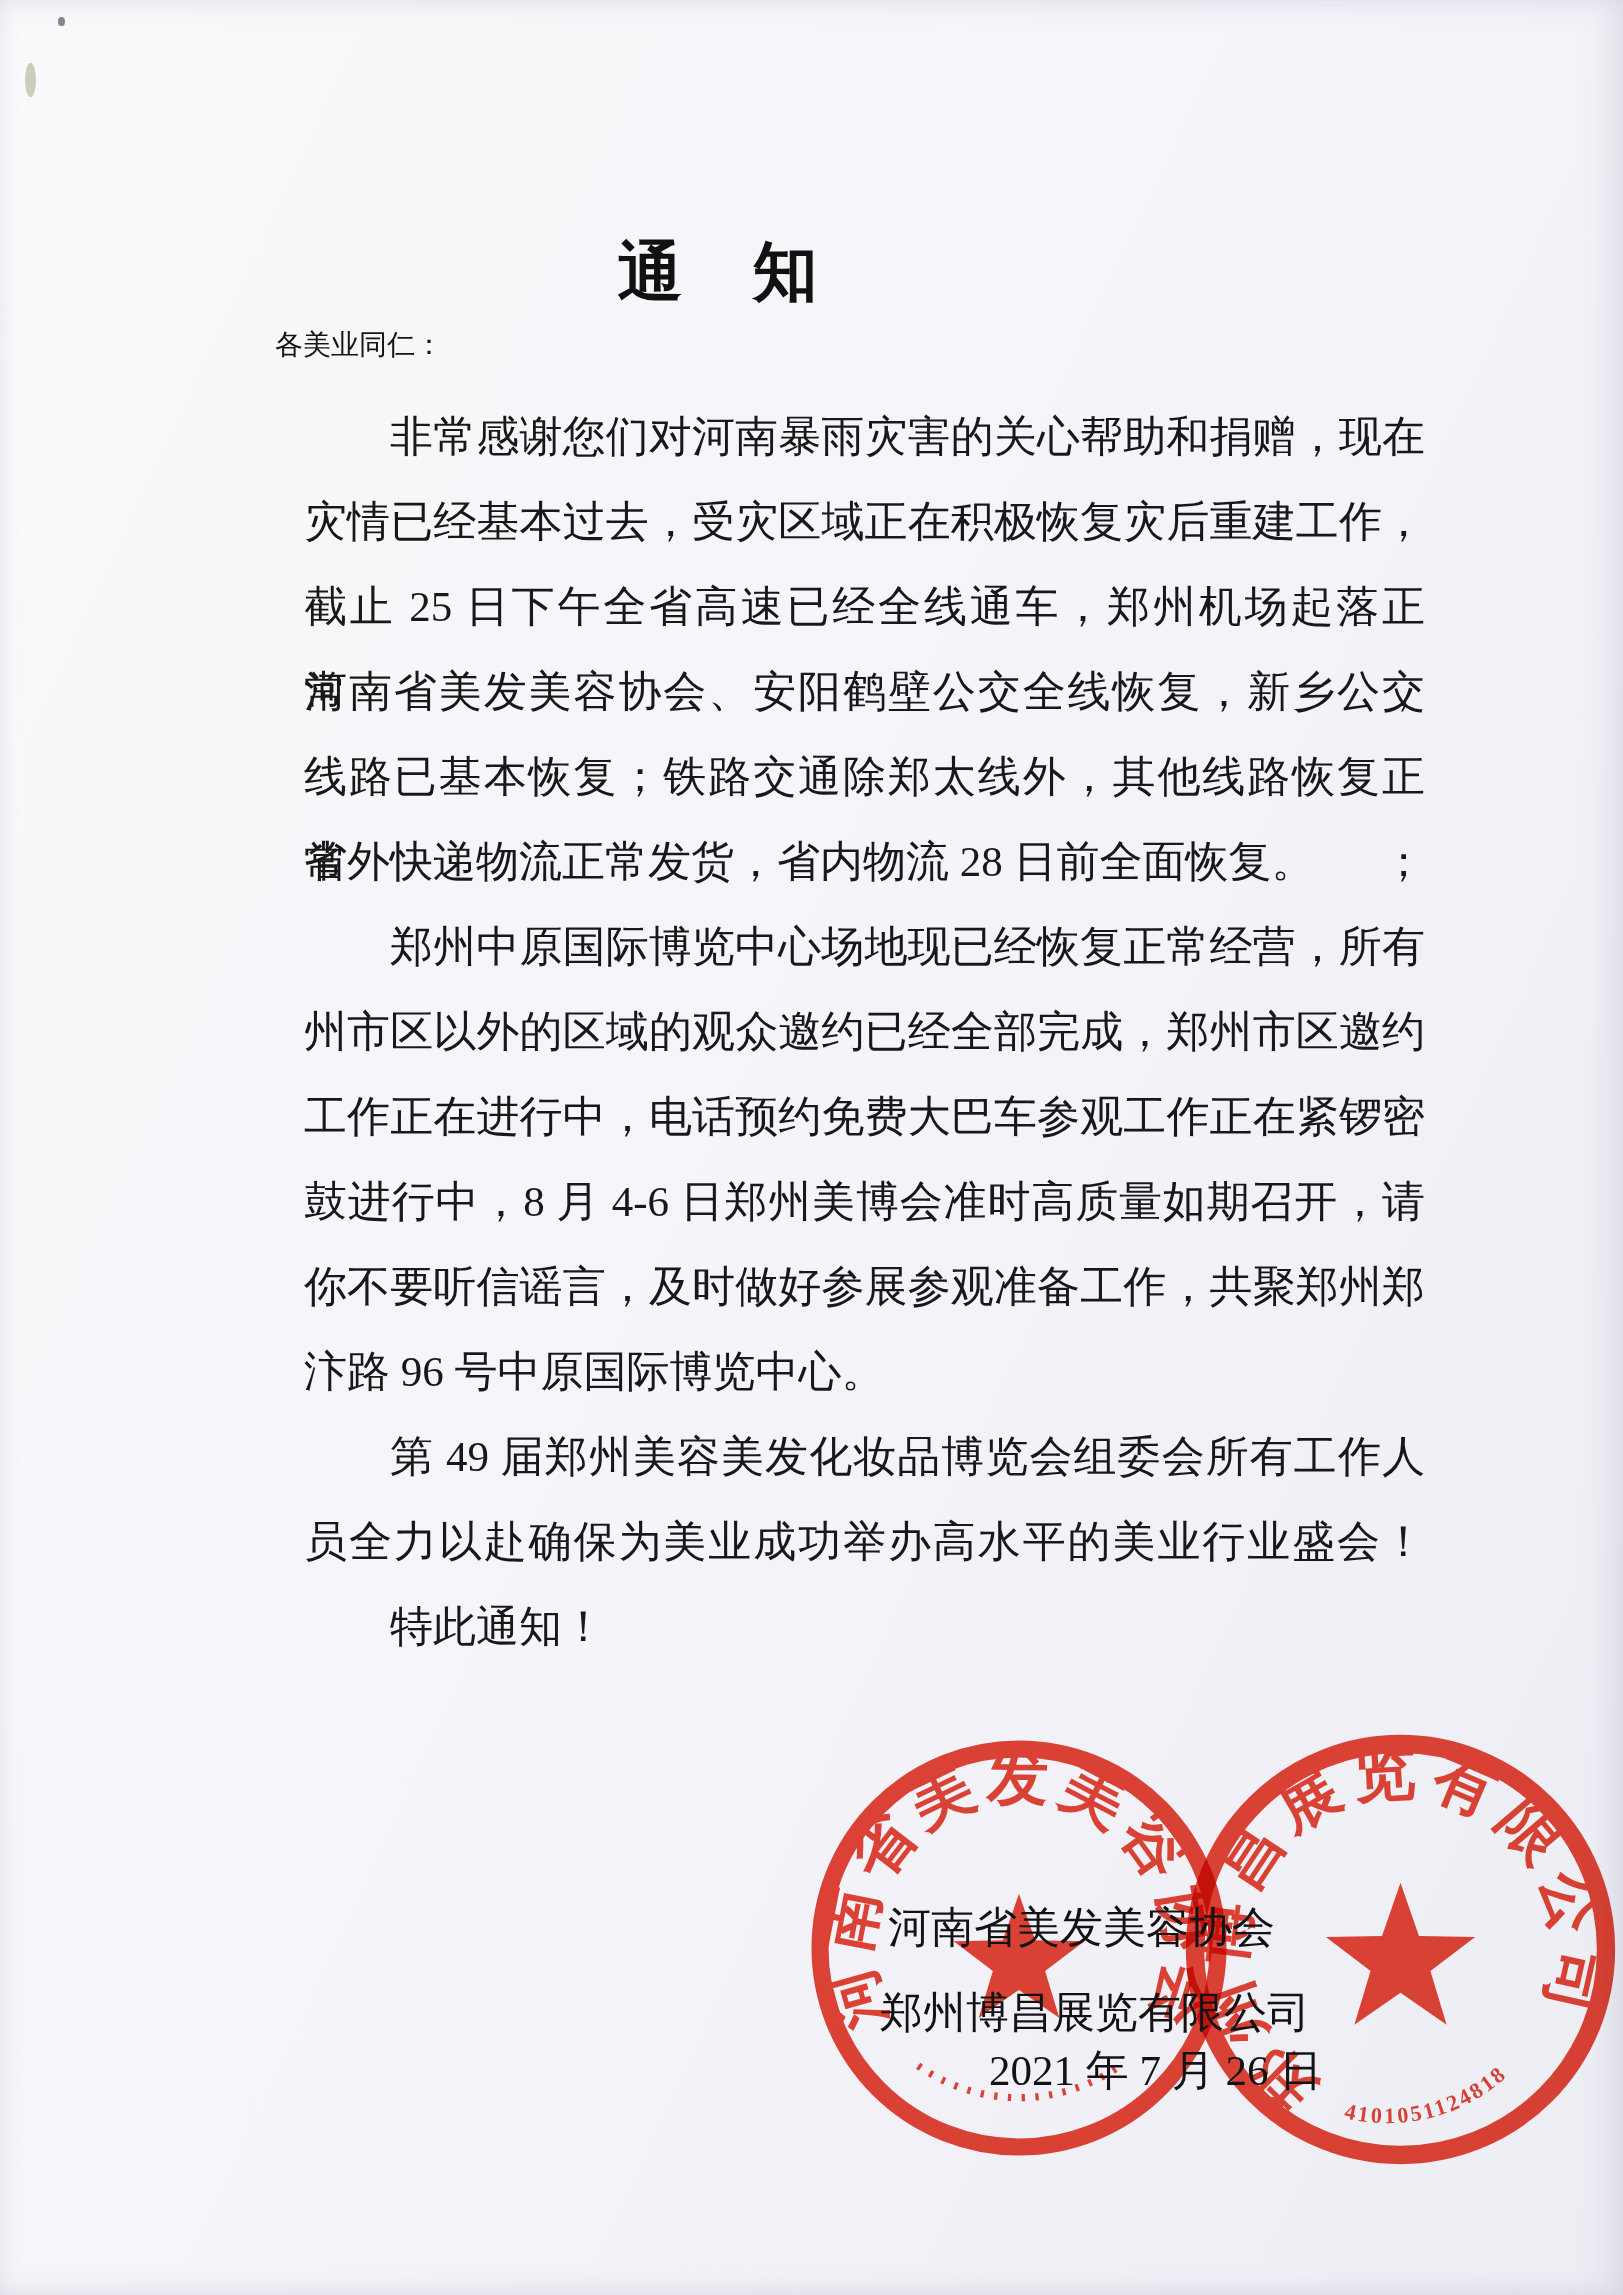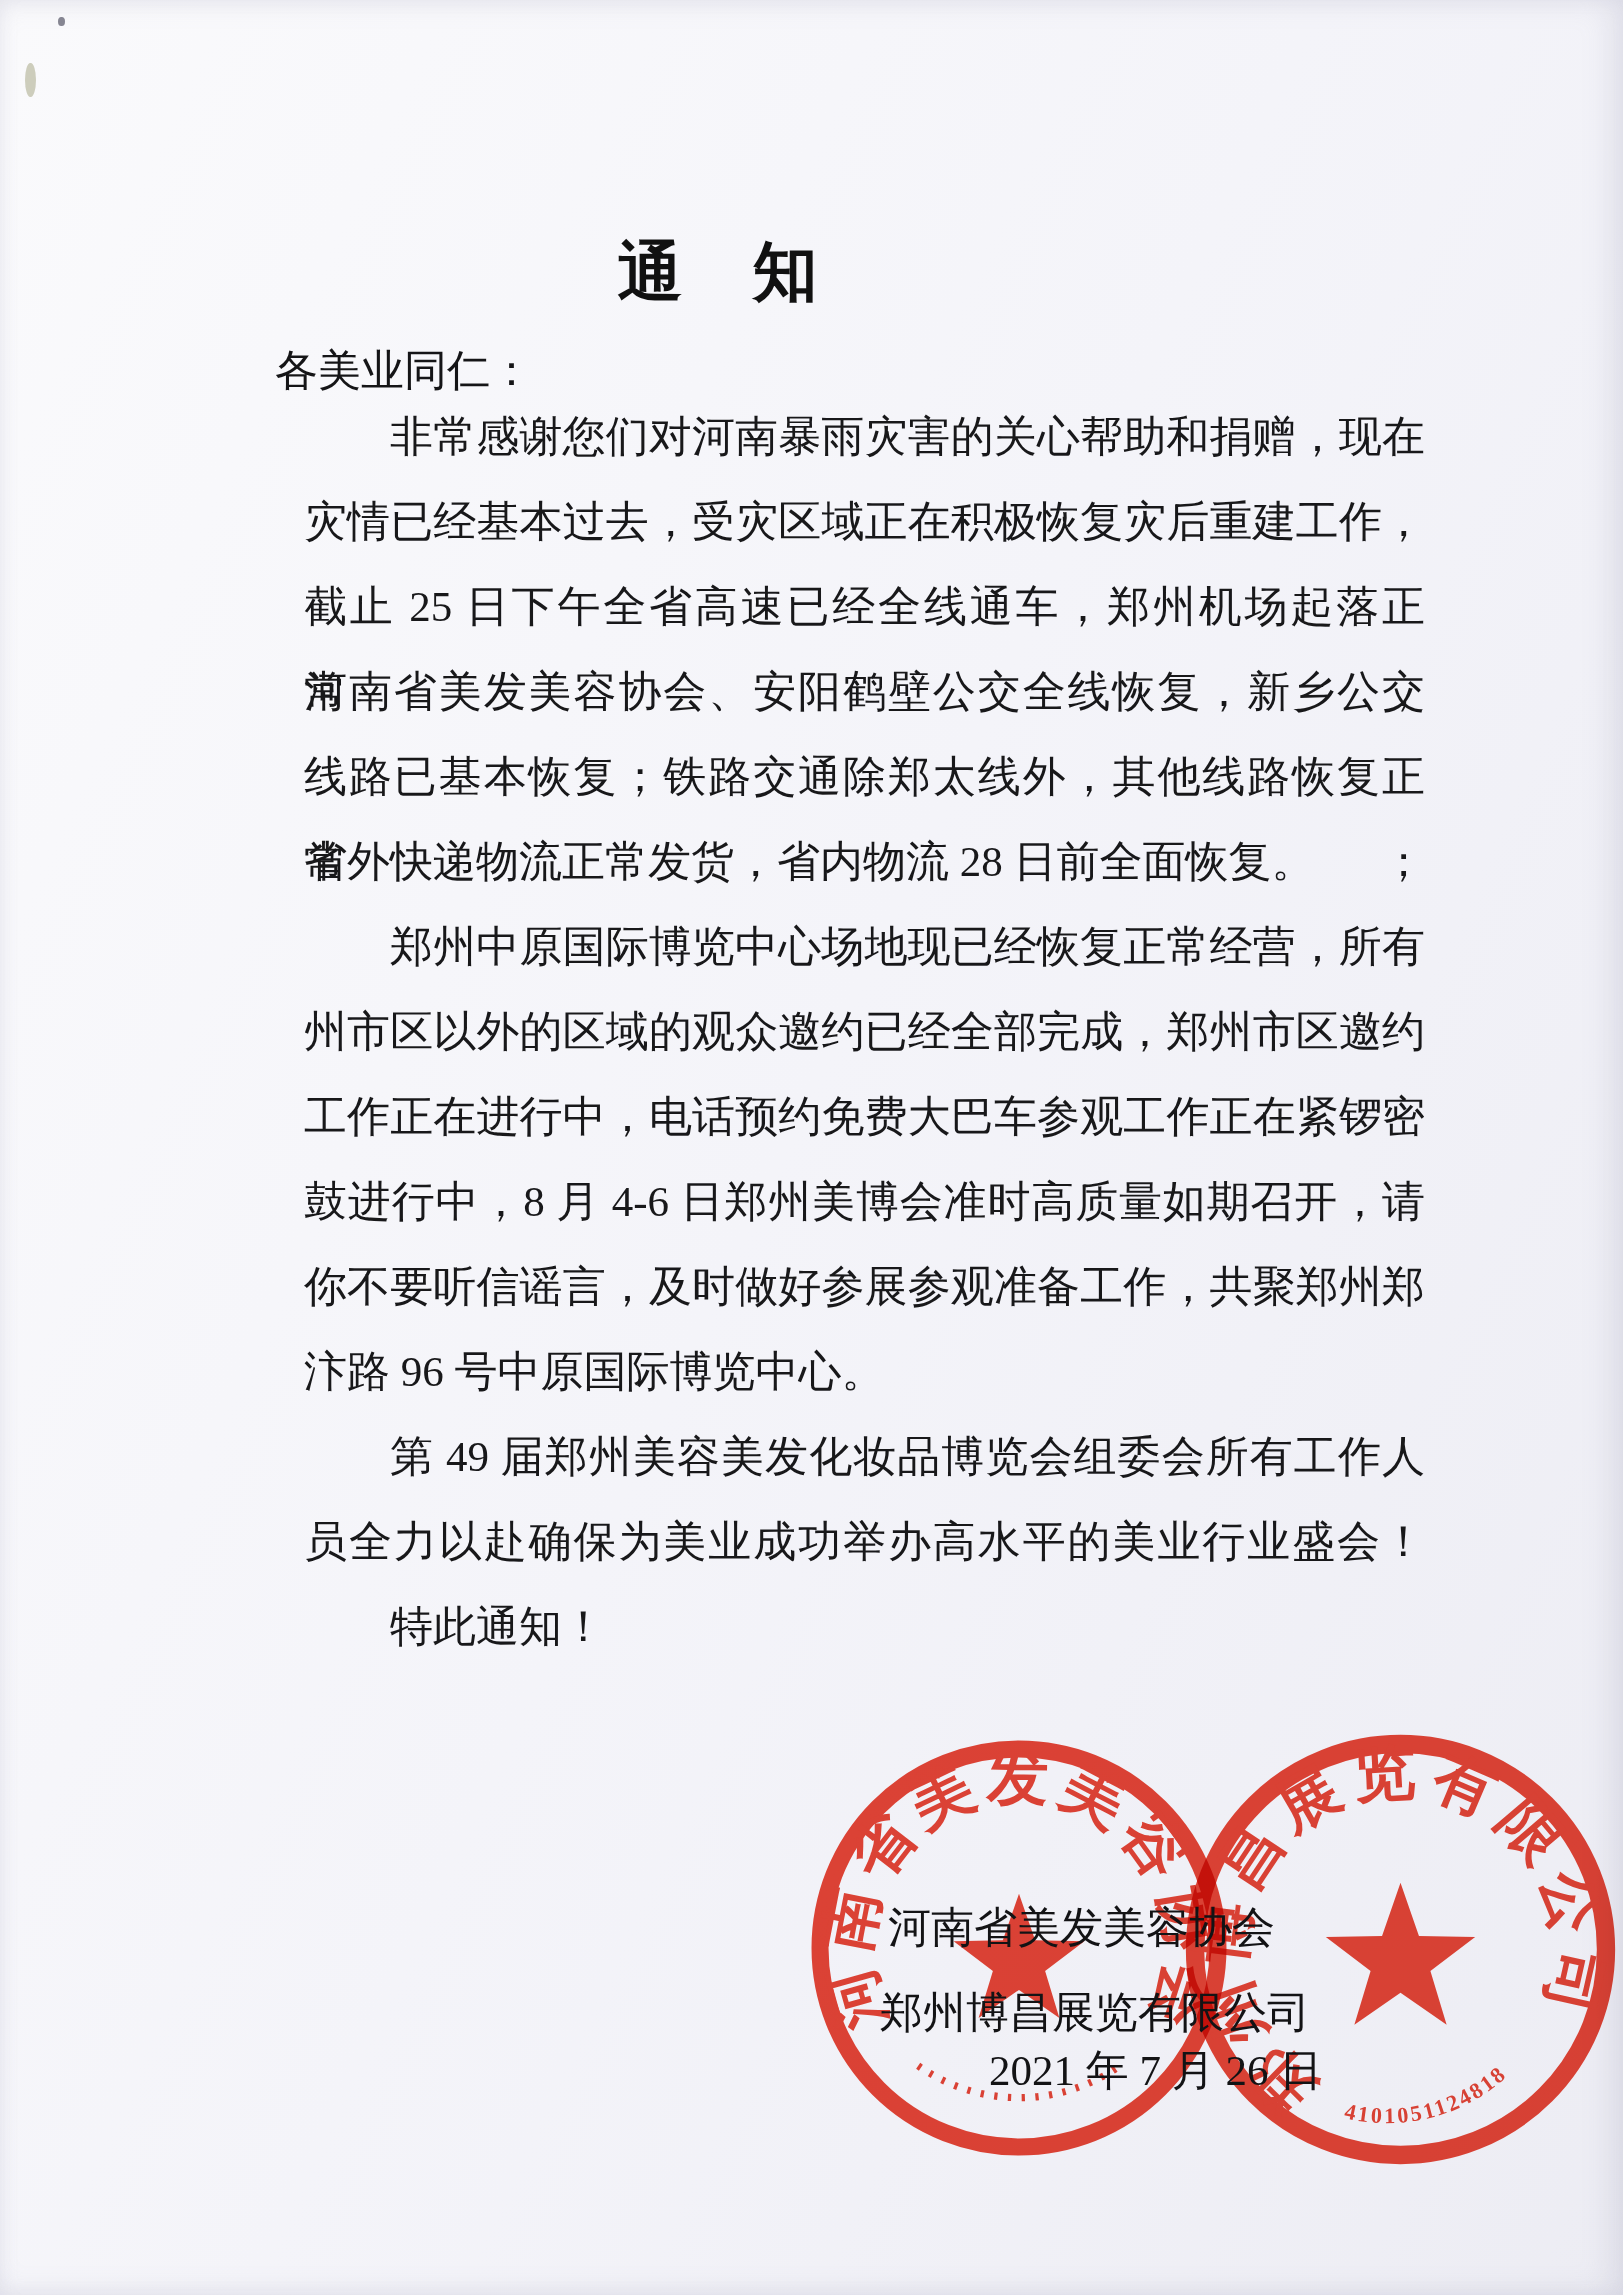--- a/index.html
+++ b/index.html
@@ -13,22 +13,22 @@
     font-family:"Liberation Serif","DejaVu Serif",serif;
     color:#1c1c1e;
   }
   .speck{position:absolute;border-radius:50%;}
   #title{
     position:absolute;left:0;top:228px;width:1438px;
     text-align:center;font-size:65px;font-weight:bold;color:#111;
     letter-spacing:2.6px;
   }
   #salutation{
-    position:absolute;left:275px;top:342px;
-    font-size:43px;color:#151517;
+    position:absolute;left:275px;top:326px;
+    font-size:28px;color:#151517;
   }
   #body{
     position:absolute;left:275px;top:394px;width:1121px;
     font-size:43px;color:#18181a;margin-left:29px;
   }
   .bl{
     height:85px;line-height:85px;white-space:nowrap;
     text-align:left;
   }
   .bl.j{

